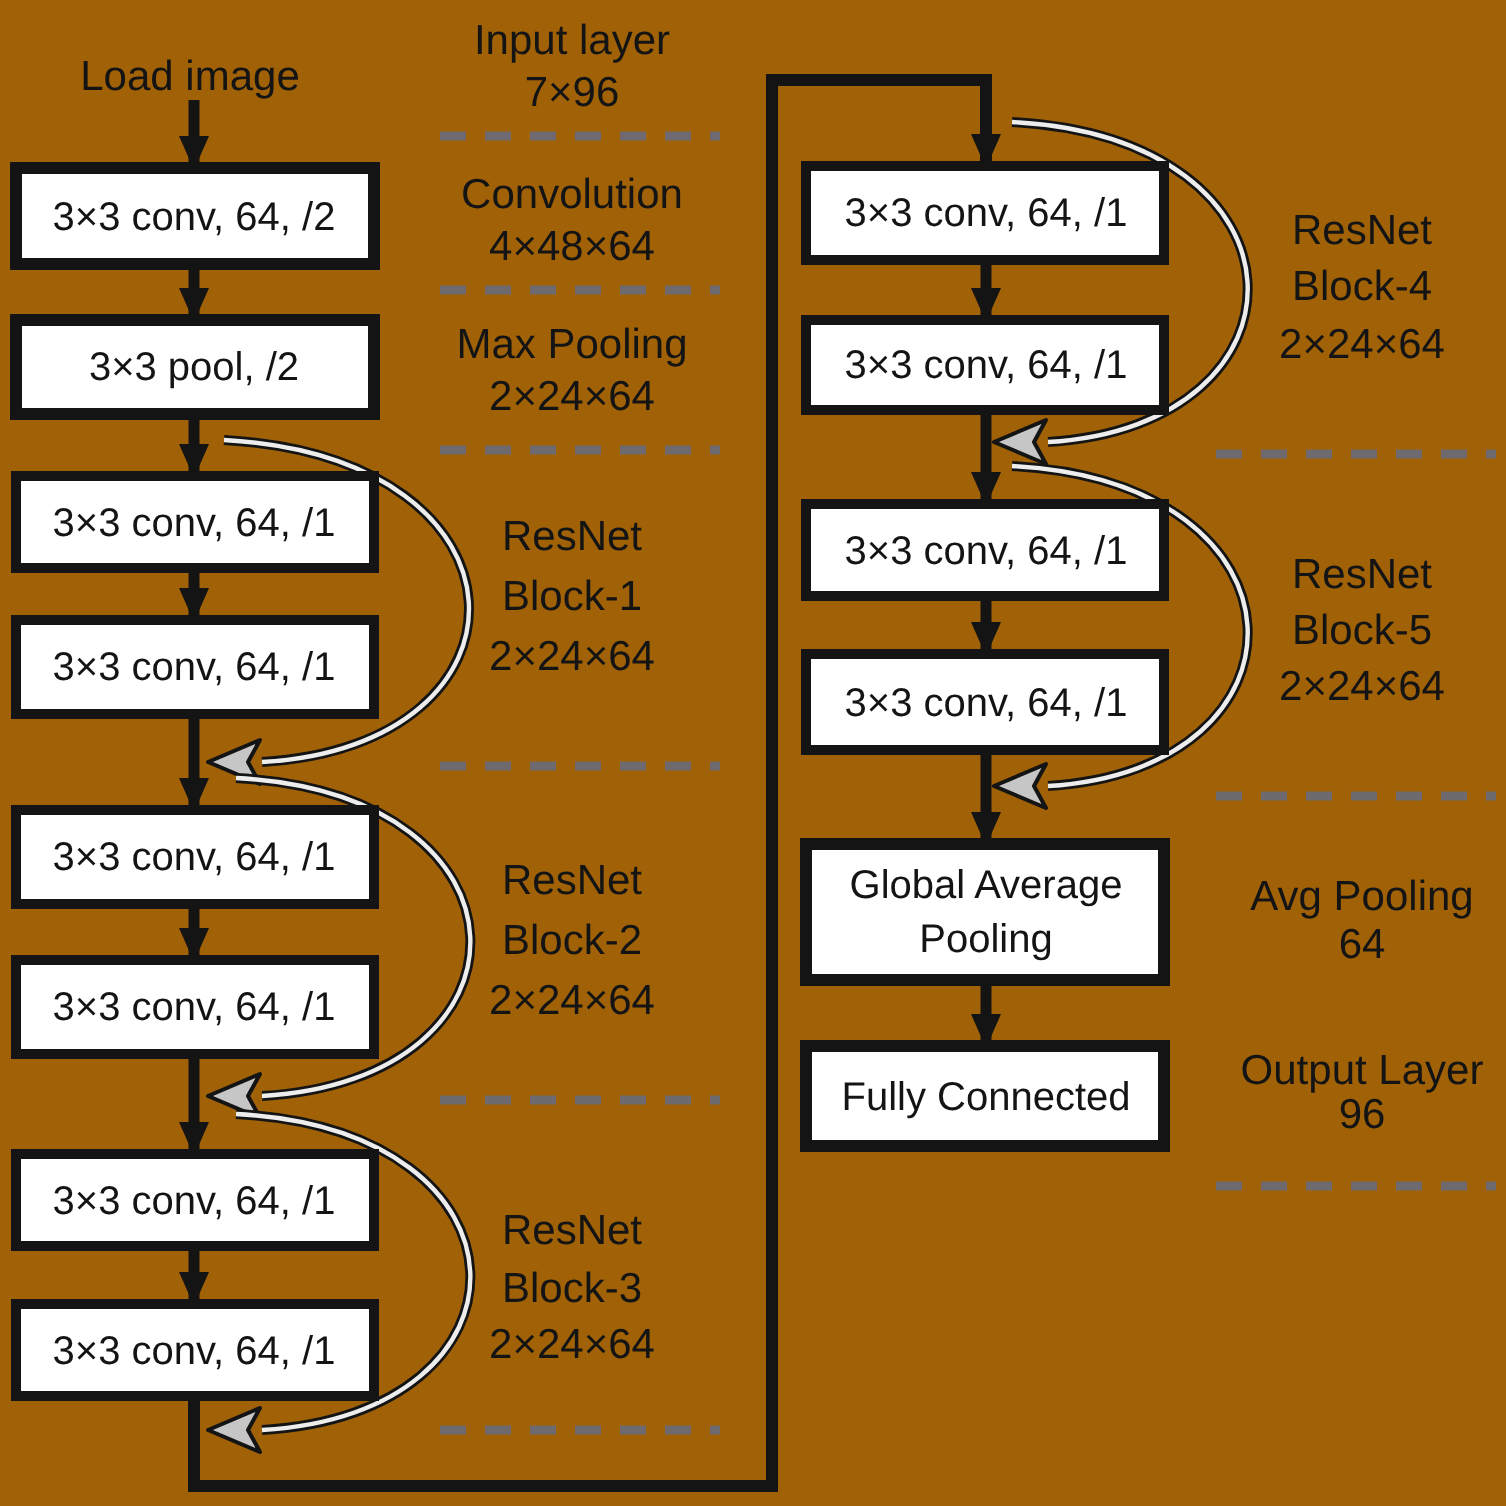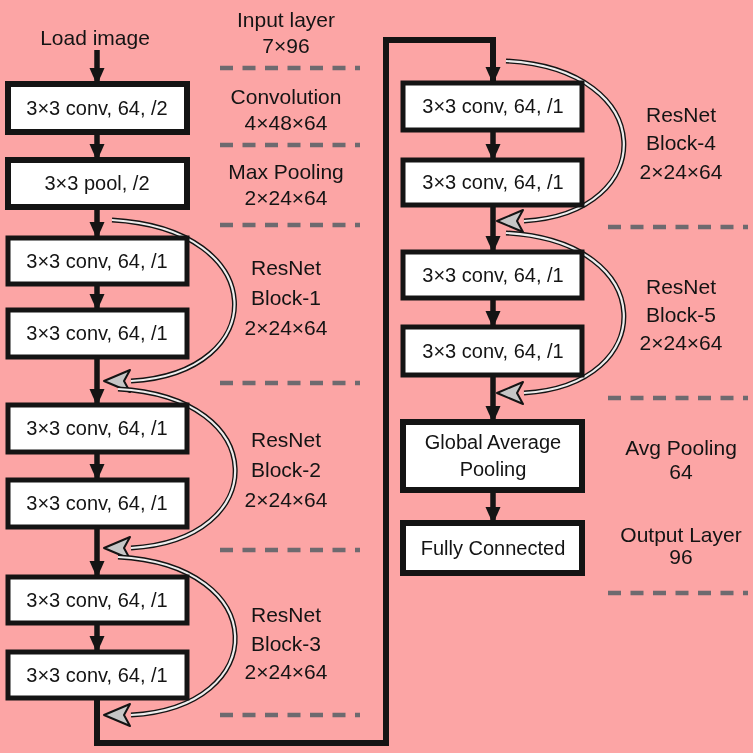--- a/index.html
+++ b/index.html
@@ -1,20 +1,20 @@
 <!DOCTYPE html>
 <html><head>
 <meta charset="utf-8">
 <style>
   html, body { margin: 0; padding: 0; background: #ffffff; }
   .stage {
     position: relative;
     width: 753px;
     height: 753px;
-    background: #fca5a5;
+    background: #a16207;
     font-family: "Liberation Sans", "DejaVu Sans", sans-serif;
     overflow: hidden;
   }
   svg { display: block; }
   .box {
     fill: #ffffff;
     stroke: #141414;
   }
   .box-thick { stroke-width: 6; }
   .box-norm  { stroke-width: 5; }

